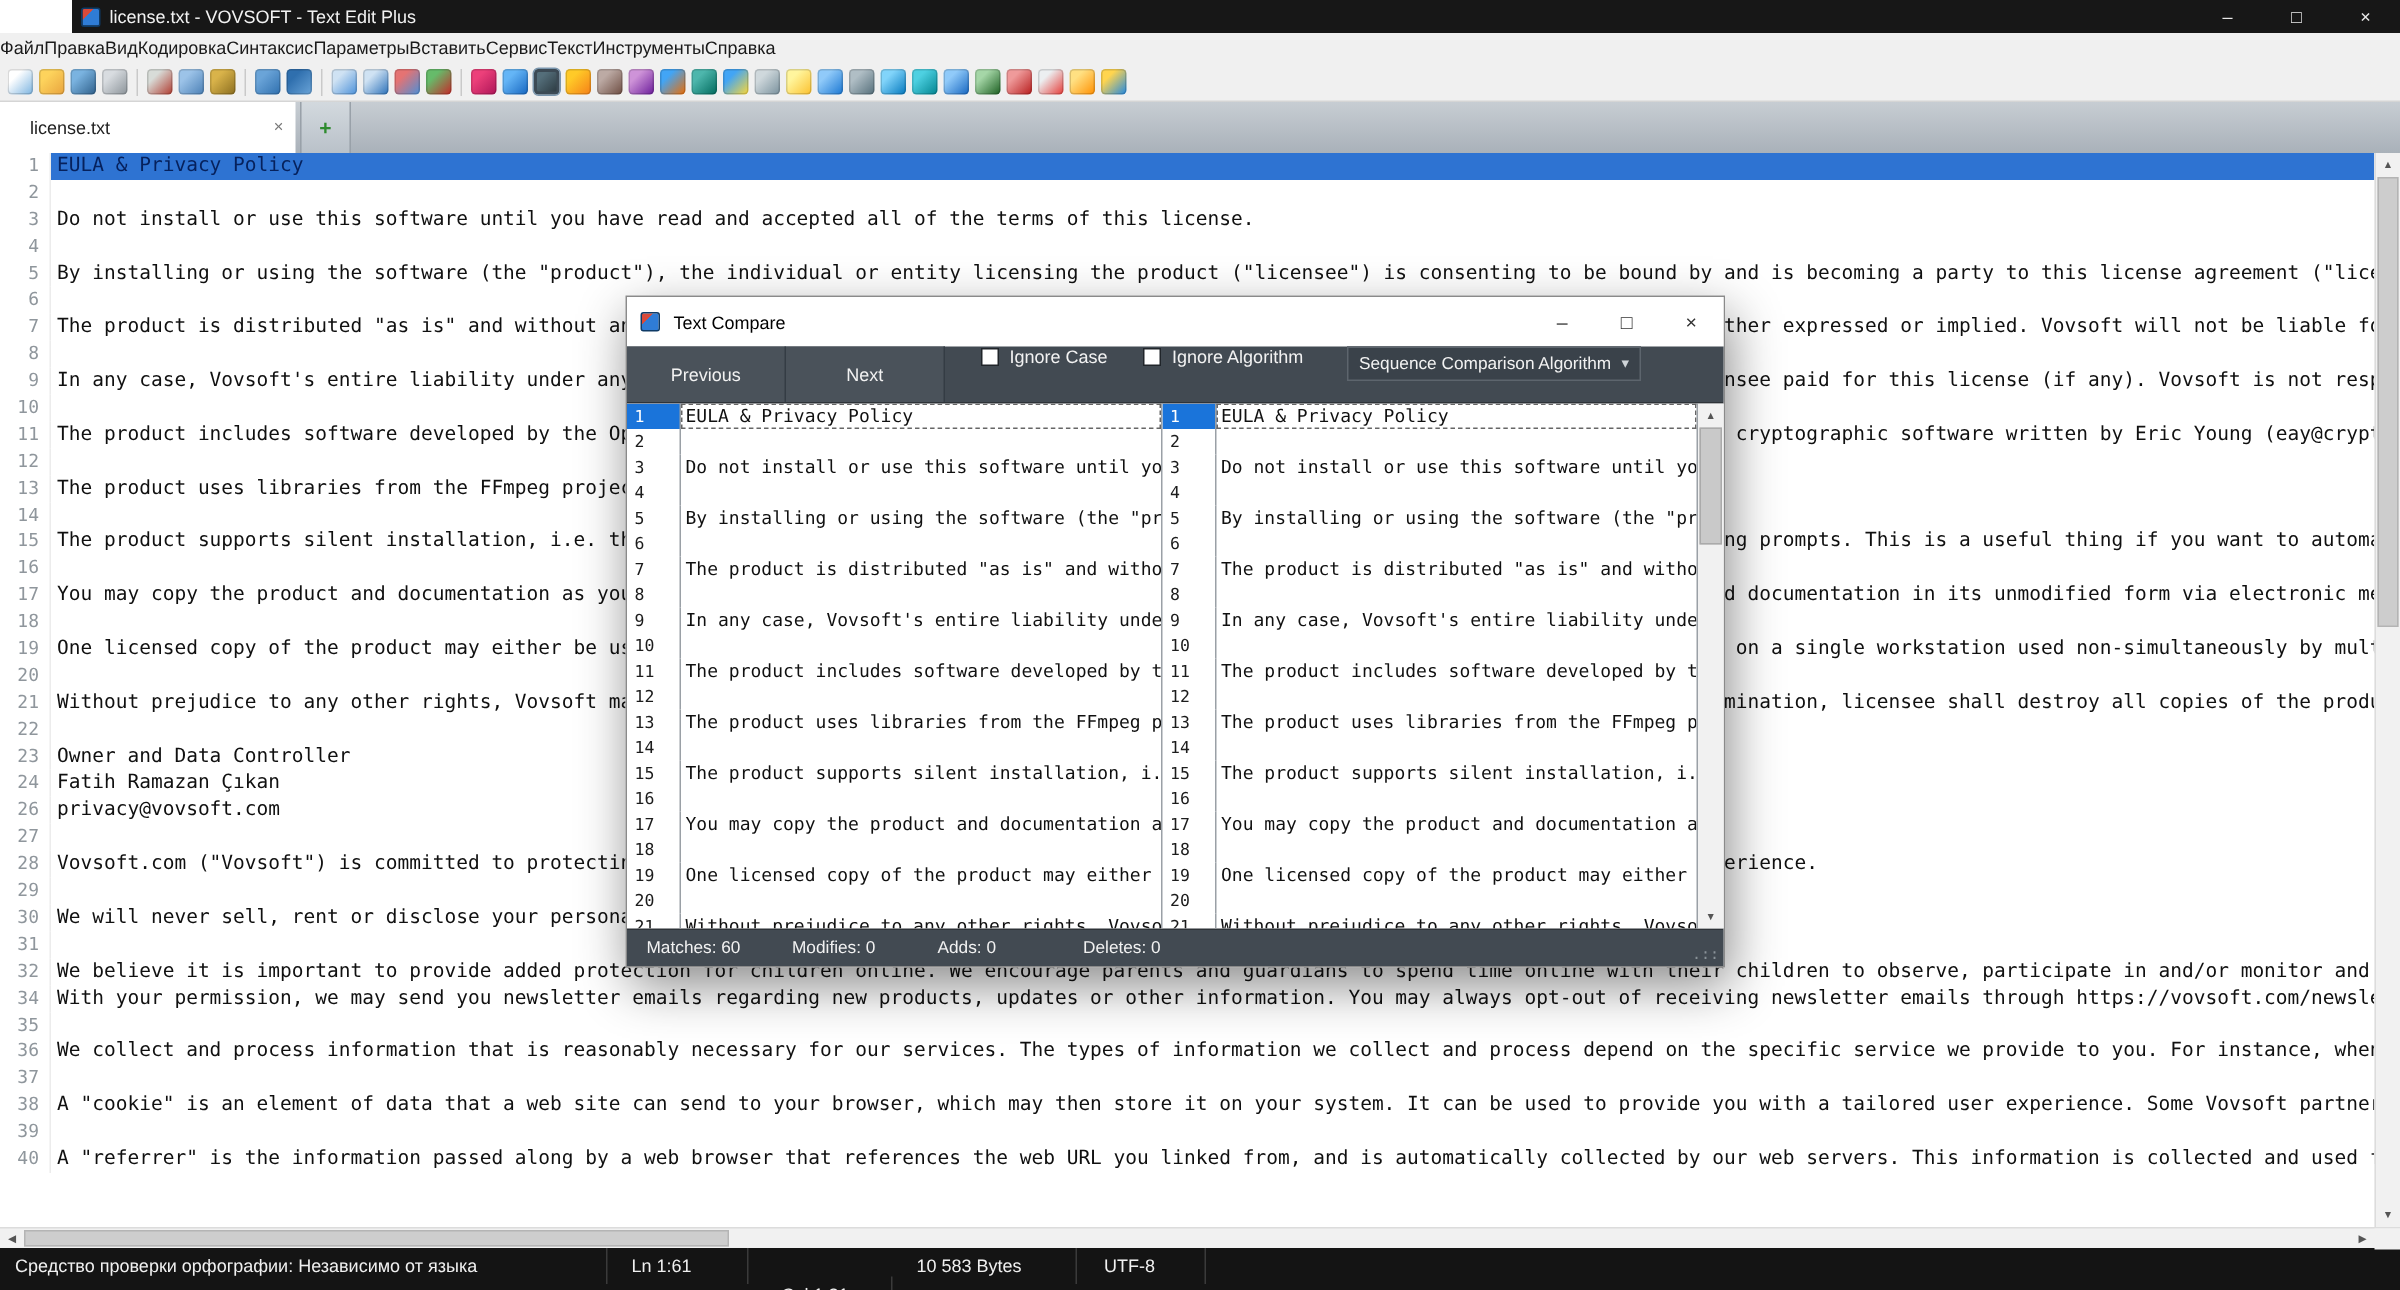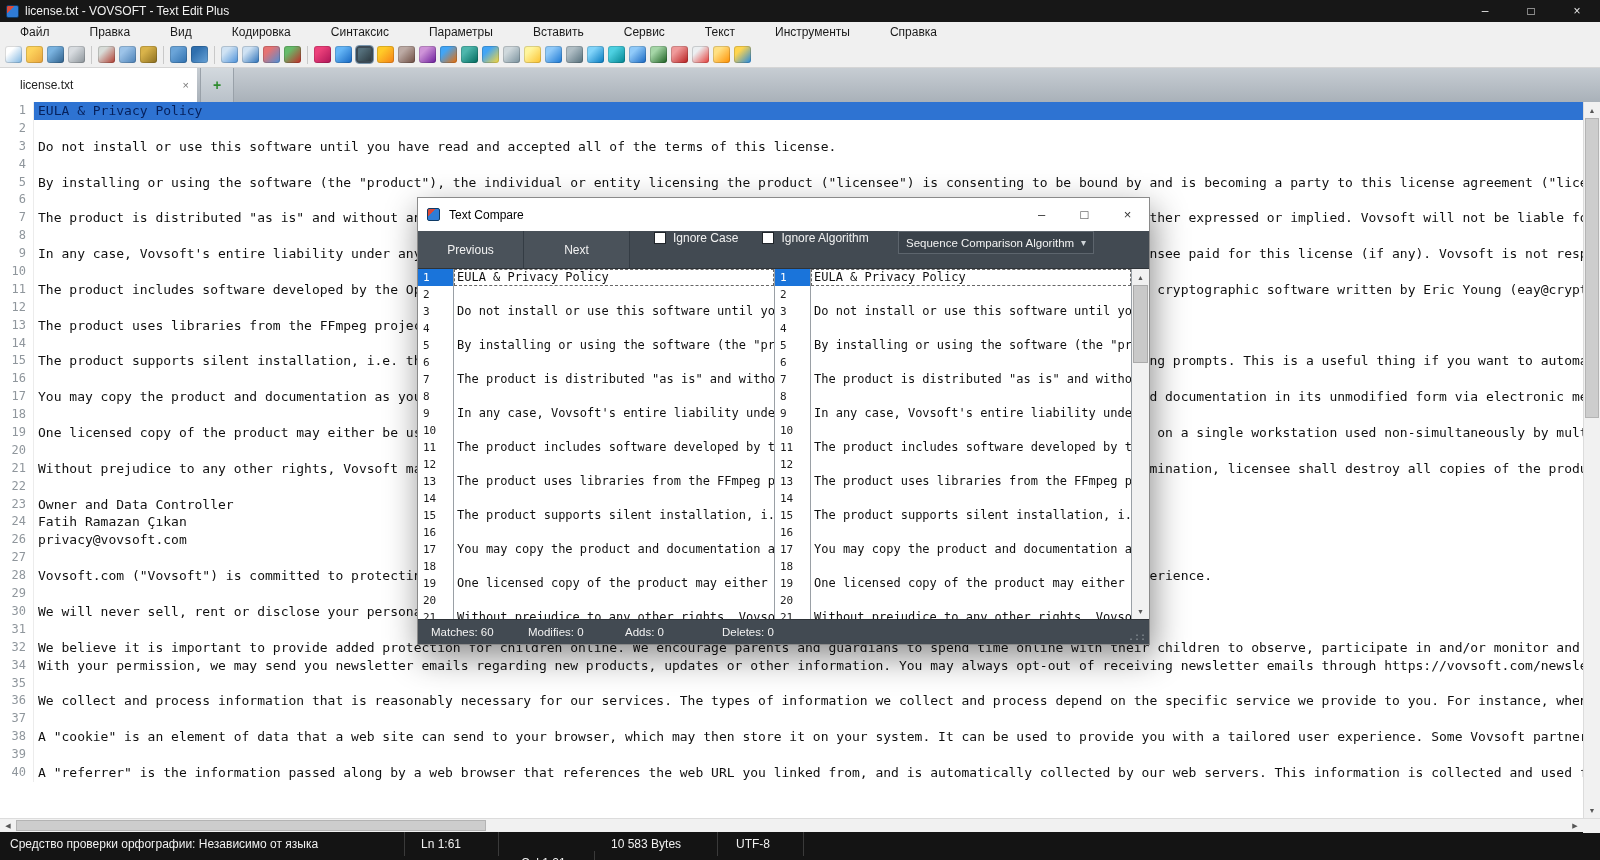--- a/index.html
+++ b/index.html
@@ -1,28 +1,28 @@
 <!DOCTYPE html>
 <html><head>
 <meta charset="utf-8">
 <style>
   * { margin:0; padding:0; box-sizing:border-box; }
   html,body { width:1600px; height:860px; overflow:hidden; }
   body { font-family:"Liberation Sans","DejaVu Sans",sans-serif; background:#fff; position:relative; font-size:12px; }
 
   
-  .titlebar { height:22px; background:#171717; color:#f2f2f2; display:flex; align-items:center; font-size:12px; }
+  .titlebar { height:22px; background:#171717; color:#f2f2f2; display:flex; align-items:center; font-size:12px;margin-left:48px; }
   .app-icon { width:13px; height:13px; margin:0 6px; border-radius:2px;
               background:linear-gradient(135deg,#d94a3a 0 32%,#2f7cd6 32% 100%); border:1px solid #0e3a66; }
   .title-text { white-space:nowrap; }
   .win-controls { margin-left:auto; display:flex; height:22px; }
   .wc { width:46px; display:flex; align-items:center; justify-content:center; color:#e8e8e8; font-size:12px; }
 
   .menubar { height:20px; background:#f0f0f0; display:flex; align-items:center; color:#1a1a1a; }
-  .menu-item { padding:0 20px; line-height:20px; white-space:nowrap; }
+  .menu-item { padding:0 0; line-height:20px; white-space:nowrap; }
 
   .toolbar { height:26px; background:#f0f0f0; border-bottom:1px solid #d5d5d5; display:flex; align-items:center; padding-left:5px; gap:4px; }
   .tb-icon { width:17px; height:17px; border-radius:3px; box-shadow:inset 0 0 0 1px rgba(0,0,0,.15); }
   .tb-icon.pressed { box-shadow:inset 0 0 0 2px #3c4a55; outline:1px solid #7a96ad; }
   .tb-sep { width:1px; height:18px; background:#c9c9c9; margin:0 2px; }
 
   .tabbar { height:34px; background:linear-gradient(#c7cdd3,#a9b1b9); display:flex; align-items:stretch; }
   .tab.active { width:197px; background:#fff; display:flex; align-items:center; padding:0 8px 0 20px; color:#222; }
   .tab-close { margin-left:auto; color:#777; font-size:11px; }
   .tab.plus { width:34px; display:flex; align-items:center; justify-content:center;

